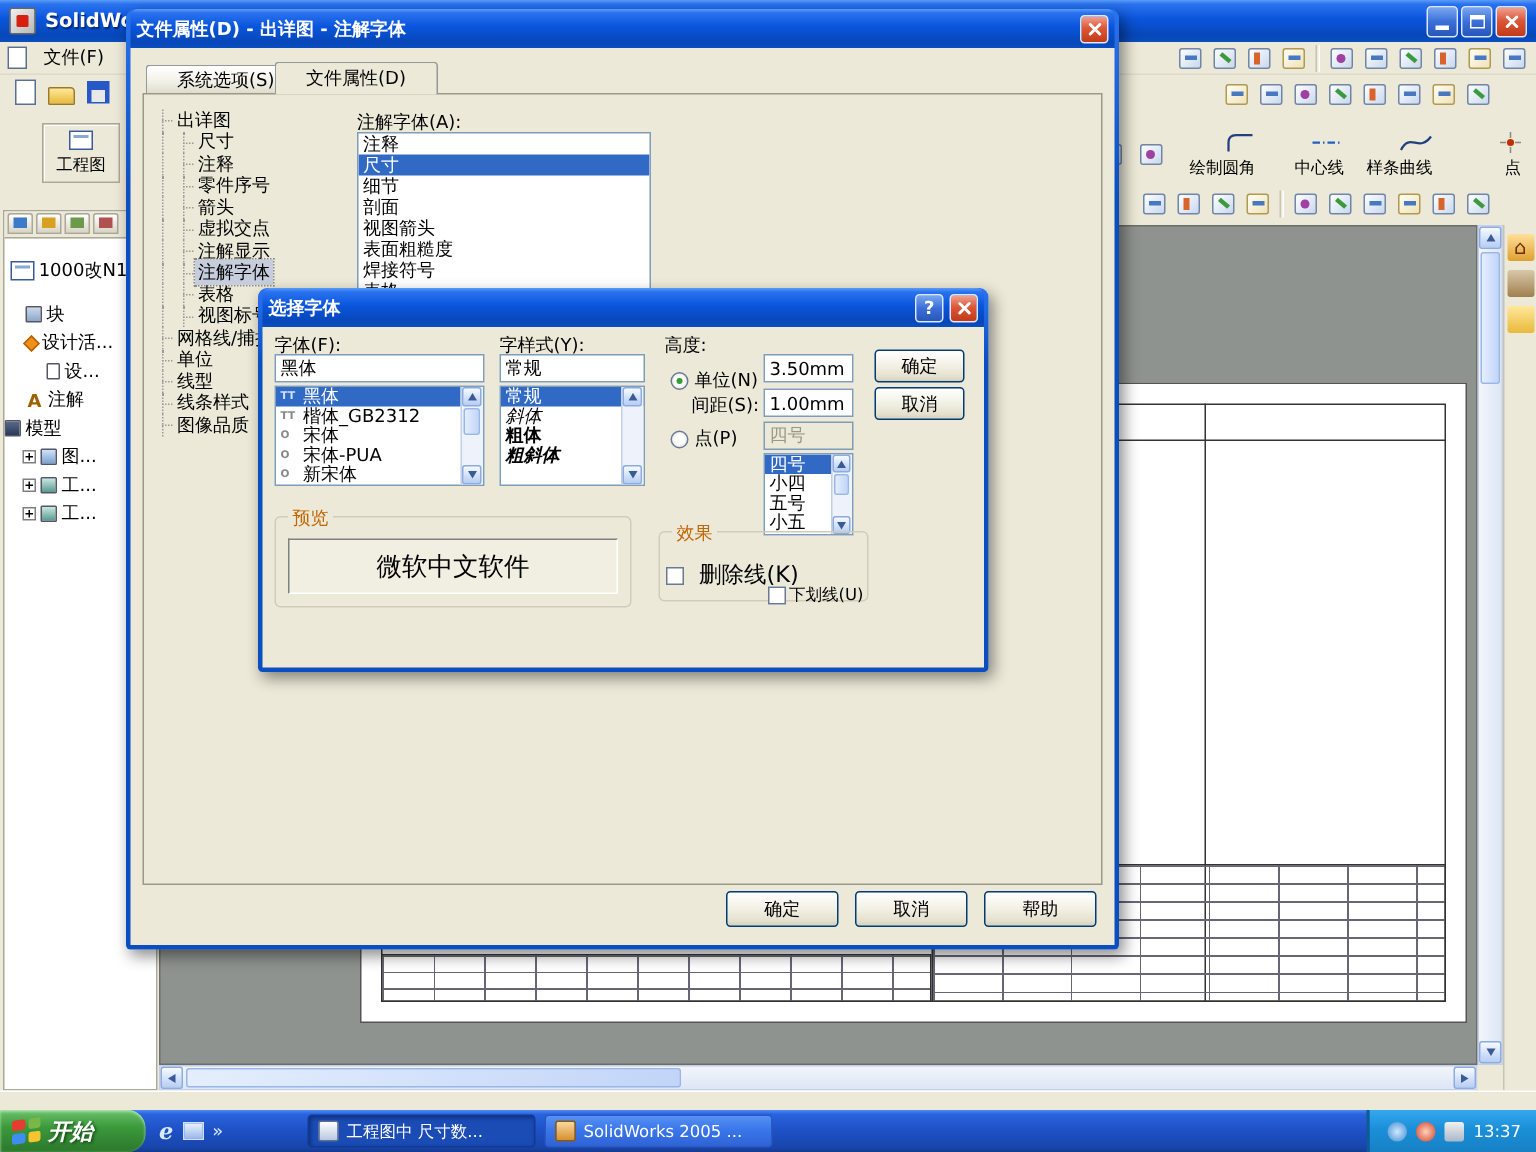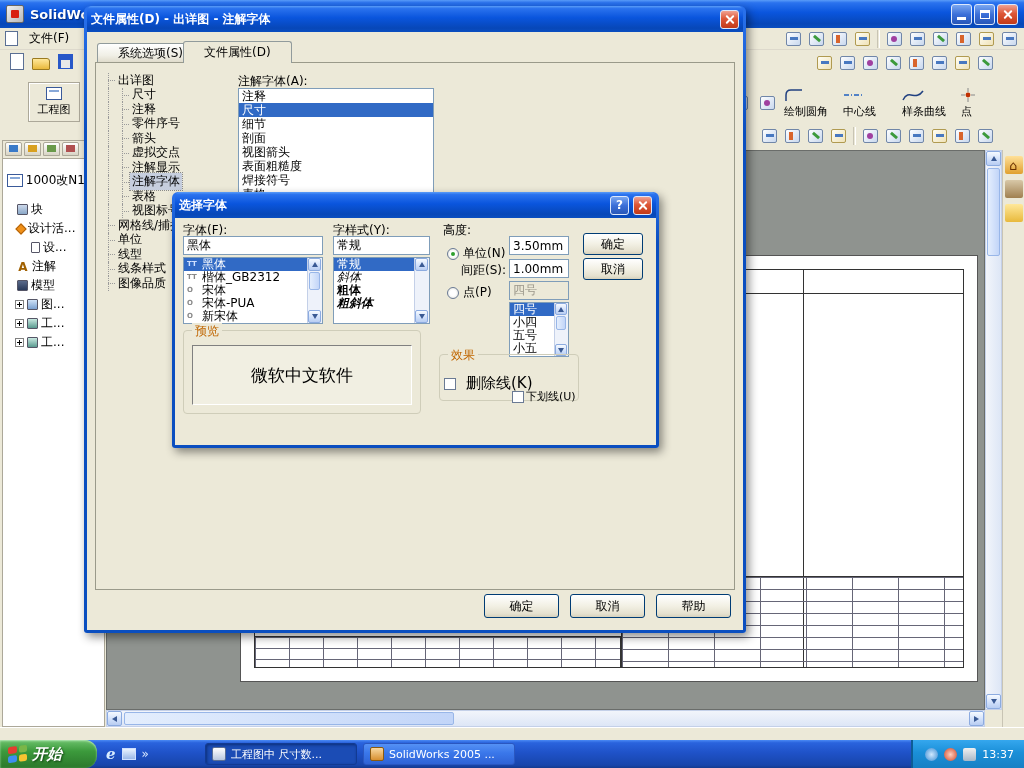--- a/index.html
+++ b/index.html
@@ -29,21 +29,21 @@
 .mini-doc{width:13px;height:15px;background:#fff;border:1px solid #5a6f94}
 .tbrow{display:flex;gap:2px;align-items:center}
 .chip{width:21px;height:20px;border-radius:2px;position:relative}
 .chip::before{content:"";position:absolute;inset:3px;border:1px solid #7086a8;background:linear-gradient(135deg,#fdfeff,#c9d8ee);border-radius:2px}
 .chip::after{content:"";position:absolute;left:7px;top:8px;width:8px;height:3px;background:#4878c0}
 .chip.c2::after{background:#3c9a3c;transform:rotate(40deg)}
 .chip.c3::after{background:#d8642c;width:4px;height:8px;top:6px}
 .chip.c4::before{background:linear-gradient(135deg,#fffef4,#efe2b8);border-color:#b09a50}
 .chip.c5::after{background:#a040a0;border-radius:50%;width:6px;height:6px;top:7px}
 .tbsep{width:3px;height:18px;border-left:1px solid #c8c4b4;border-right:1px solid #fff;margin:0 2px}
-.bigbtn{width:53px;height:38px;display:flex;flex-direction:column;align-items:flex-start;justify-content:center;gap:2px}
+.bigbtn{width:53px;height:38px;display:flex;flex-direction:column;align-items:flex-end;justify-content:center;gap:2px}
 .bigbtn .lbl{font-size:11px;white-space:nowrap}
 .icon-new{width:14px;height:17px;background:#fff;border:1px solid #5a6f94}
 .icon-open{width:18px;height:12px;background:linear-gradient(#ffe89a,#e8b93c);border:1px solid #9a7a20;border-radius:1px 3px 1px 1px;margin-top:4px}
 .icon-save{width:15px;height:15px;background:#2858c8;position:relative}
 .icon-save::after{content:"";position:absolute;left:3px;top:6px;width:9px;height:8px;background:#e8e8e8}
 .palettebox{border:1px solid #aca899;box-shadow:1px 1px 0 #fff inset;background:#ece9d8;display:flex;flex-direction:column;align-items:center;justify-content:center;gap:2px}
 .sheet-ico{width:16px;height:13px;background:#fff;border:1px solid #3a5a9a;position:relative}
 .sheet-ico::after{content:"";position:absolute;left:2px;top:2px;right:2px;height:2px;background:#88a8d8}
 
 
@@ -278,21 +278,21 @@
         <span>设计活...</span>
       </div>
       <div class="frow" style="padding-left:28px">
         <span class="sq" style="background:#fff;width:9px;height:11px"></span>
         <span>设...</span>
       </div>
       <div class="frow" style="padding-left:14px">
         <span class="a-ico">A</span>
         <span>注解</span>
       </div>
-      <div class="frow" style="padding-left:14px">
+      <div class="frow" style="padding-left:0">
         <span class="sq" style="background:linear-gradient(#5a6a8a,#2a3a5a)"></span>
         <span>模型</span>
       </div>
       <div class="frow" style="padding-left:12px">
         <span class="plusbox"></span>
         <span class="sq" style="background:linear-gradient(#cfe2f8,#7aa0d0)"></span>
         <span>图...</span>
       </div>
       <div class="frow" style="padding-left:12px">
         <span class="plusbox"></span>
@@ -573,21 +573,21 @@
           <span class="sthumb" style="position:absolute;top:13px;left:1px;width:10px;height:14px"></span>
           <span class="sbtn" style="width:12px;height:12px">
               <i class="t-dn"></i>
             </span>
         </div>
       </div>
 
       <button class="btn" style="left:408px;top:15px;width:60px;height:22px">确定</button>
       <button class="btn" style="left:408px;top:40px;width:60px;height:22px">取消</button>
 
-      <div class="group" style="left:8px;top:112px;width:238px;height:84px">
+      <div class="group" style="left:8px;top:126px;width:238px;height:61px">
         <span class="glabel">预览</span>
         <div class="sunken" style="left:8px;top:14px;right:8px;bottom:8px">
           <span style="font-size:17px">微软中文软件</span>
         </div>
       </div>
 
       <div class="group" style="left:264px;top:136px;width:140px;height:47px">
         <span class="glabel">效果</span>
         <div class="hrow" style="left:4px;top:19px;gap:10px;font-size:15px">
           <span class="checkbox"></span>

